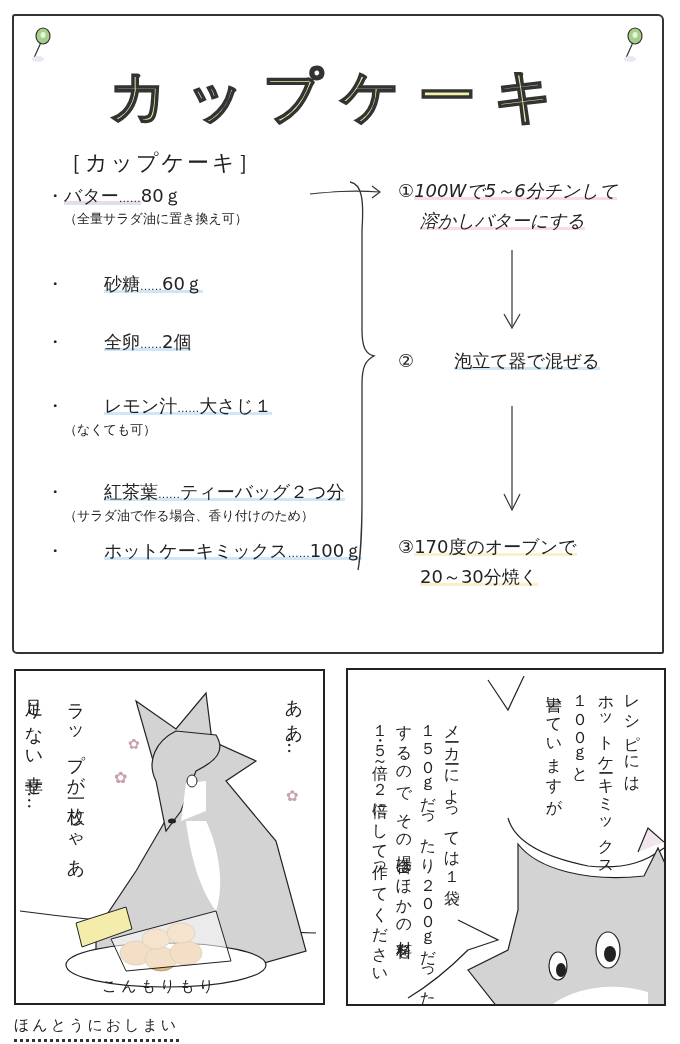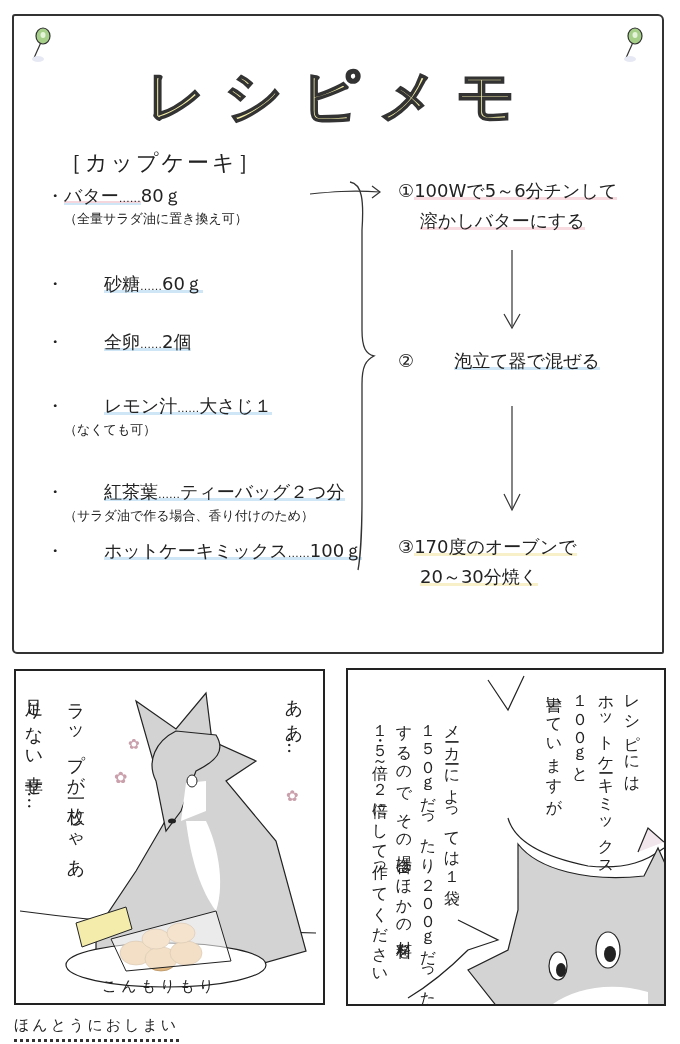--- a/index.html
+++ b/index.html
@@ -12,21 +12,21 @@
           border-radius:3px 6px 2px 5px; box-sizing:border-box; background:#fff; }
   .title { left:0; width:680px; top:58px; text-align:center; font-size:58px; font-weight:bold;
            letter-spacing:18px; color:#f5f0a8;
            -webkit-text-stroke:1.6px #333; }
   .subhead { left:60px; top:132px; font-size:22px; letter-spacing:3px;margin-top:16px; }
   .ing { left:46px; font-size:18px; white-space:nowrap;text-align:center; }
   .ing .bul { display:inline-block; width:18px; }
   .note { left:64px; font-size:13px; white-space:nowrap; }
   .hl-blue { background:linear-gradient(transparent 80%, #cfe6f7 80%, #cfe6f7 95%, transparent 95%);margin-left:40px; }
   .hl-mix { background:linear-gradient(transparent 78%, #f5d6dd 78%, #f5d6dd 86%, #cfe6f7 86%, #cfe6f7 96%, transparent 96%); }
-  .hl-pink { background:linear-gradient(transparent 80%, #f7dbe0 80%, #f7dbe0 95%, transparent 95%); }
+  .hl-pink { background:linear-gradient(transparent 80%, #f7dbe0 80%, #f7dbe0 95%, transparent 95%);font-style:italic; }
   .hl-yellow { background:linear-gradient(transparent 80%, #f7f0c8 80%, #f7f0c8 95%, transparent 95%); }
   .step { left:398px; font-size:18px; white-space:nowrap; line-height:30px; }
 
   
   .panel { border:2px solid #222; box-sizing:border-box; background:#fff; overflow:hidden; }
   .vtext { writing-mode:vertical-rl; font-size:16px; line-height:20px; letter-spacing:2px; white-space:nowrap; }
   .hand { font-family:"DejaVu Serif", serif; }
   .footer { left:14px; top:1016px; font-size:15px; letter-spacing:3px; padding-bottom:4px;
             border-bottom:3px dotted #333; }
 </style>
@@ -41,21 +41,21 @@
   <ellipse cx="13" cy="11" rx="2.5" ry="3" fill="#e6f3da"></ellipse>
   <ellipse cx="8" cy="35" rx="6" ry="3" fill="#e6e8f3"></ellipse>
 </svg>
 <svg class="abs" style="left:622px;top:24px" width="24" height="40">
   <line x1="4" y1="34" x2="12" y2="16" stroke="#333" stroke-width="1.2"></line>
   <ellipse cx="13" cy="12" rx="7" ry="8" fill="#a6d08a" stroke="#333" stroke-width="1.2"></ellipse>
   <ellipse cx="13" cy="11" rx="2.5" ry="3" fill="#e6f3da"></ellipse>
   <ellipse cx="8" cy="35" rx="6" ry="3" fill="#e6e8f3"></ellipse>
 </svg>
 
-<div class="abs title">レシピメモ</div>
+<div class="abs title">カップケーキ</div>
 <div class="abs subhead">［カップケーキ］</div>
 
 <div class="abs ing" style="top:184px">
   <span class="bul">・</span><span class="hl-mix"><span>バター</span><span style="font-size:11px">……</span></span><span>80ｇ</span>
 </div>
 <div class="abs note" style="top:210px">（全量サラダ油に置き換え可）</div>
 
 <div class="abs ing" style="top:272px">
   <span class="bul">・</span><span class="hl-blue"><span>砂糖</span><span style="font-size:11px">……</span><span>60ｇ</span></span>
 </div>

